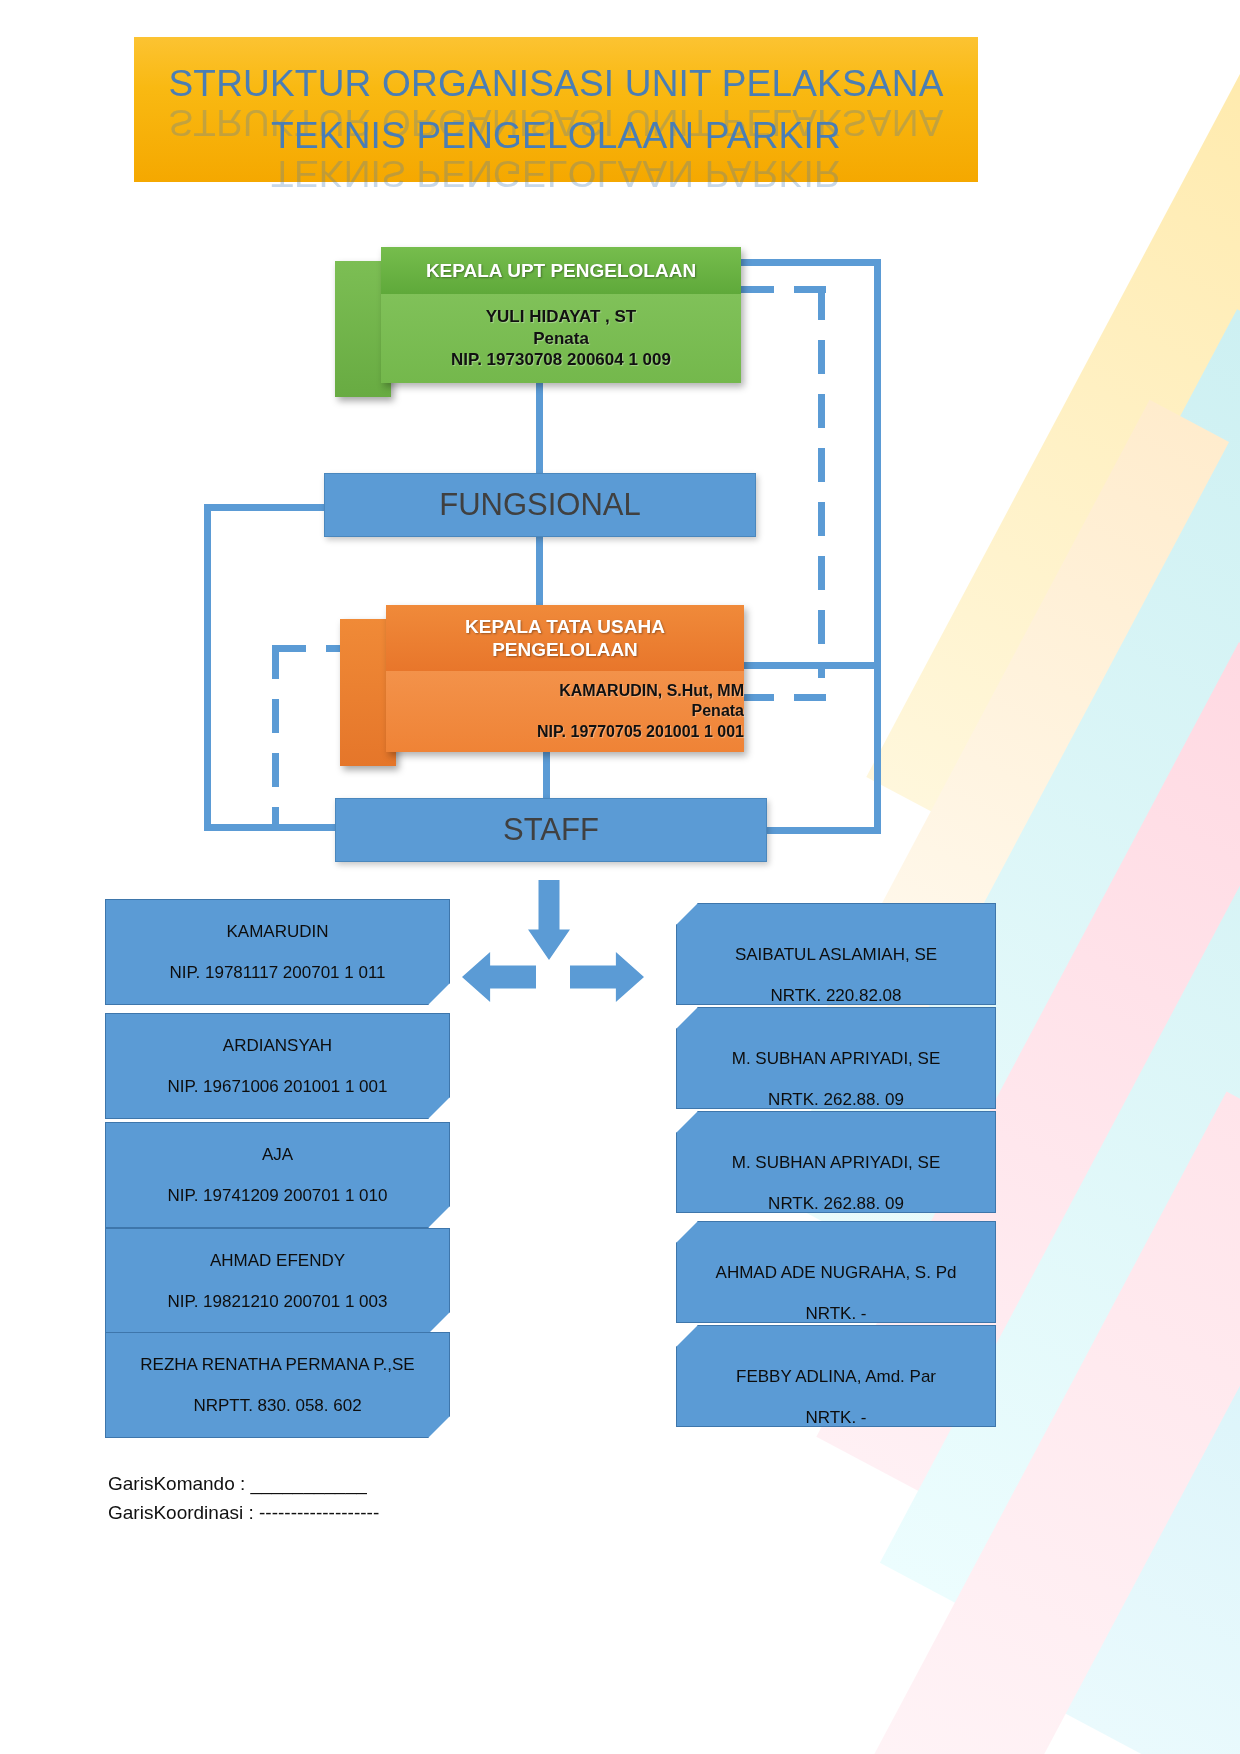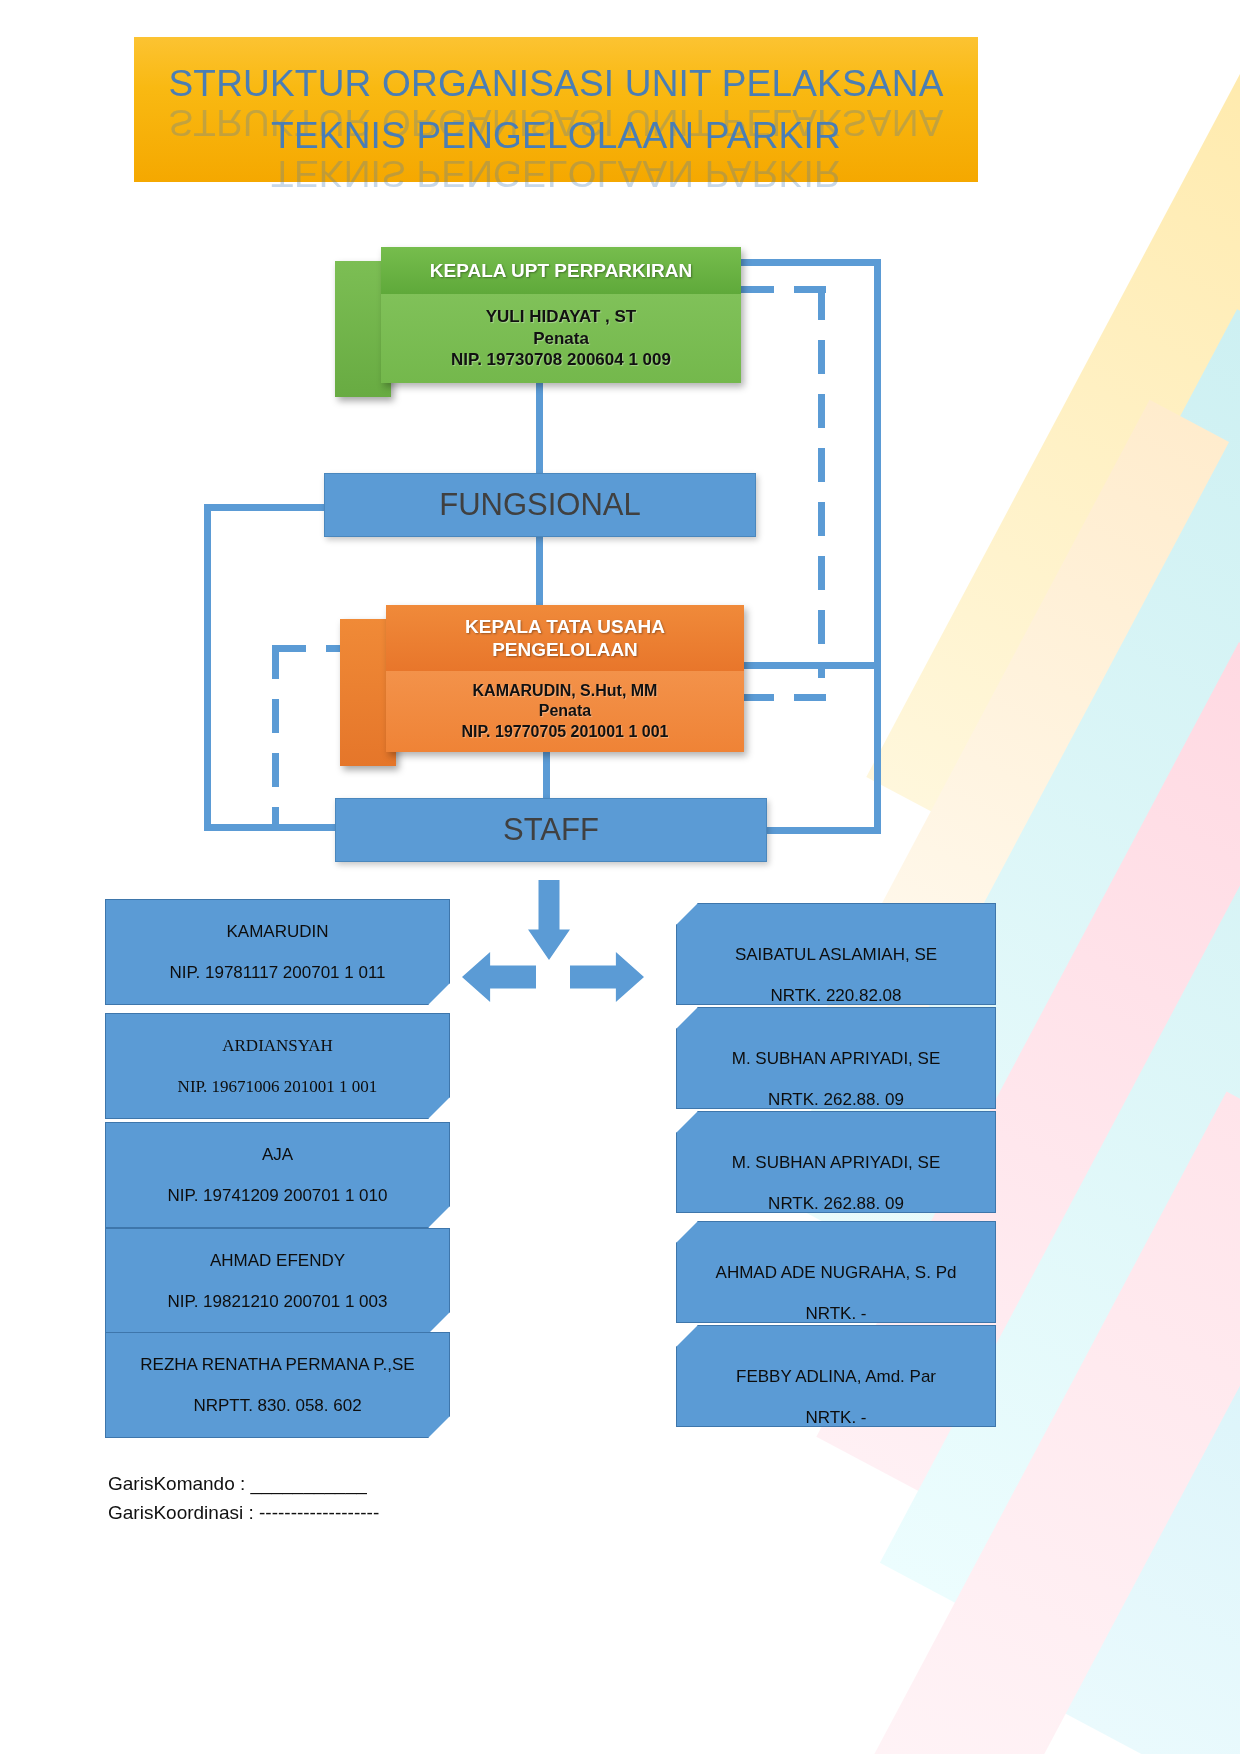--- a/index.html
+++ b/index.html
@@ -77,21 +77,21 @@
   
   #card-kepala-upt{left:335px;top:247px;width:406px;height:136px;}
   #card-kepala-upt .sidebar{background:linear-gradient(180deg,#7cbe54,#68ab42);}
   #card-kepala-upt .hdr{background:linear-gradient(180deg,#76bd4d,#5fa93a);height:47px;font-size:19px;}
   #card-kepala-upt .cnt{background:linear-gradient(180deg,#80c159,#74b84c);font-size:17px;}
 
   
   #card-kepala-tu{left:340px;top:605px;width:404px;height:147px;}
   #card-kepala-tu .sidebar{background:linear-gradient(180deg,#f08a37,#e5762a);}
   #card-kepala-tu .hdr{background:linear-gradient(180deg,#f08a3a,#e8762b);height:66px;font-size:19px;}
-  #card-kepala-tu .cnt{background:linear-gradient(180deg,#f3924a,#ef8336);font-size:16px;}
+  #card-kepala-tu .cnt{background:linear-gradient(180deg,#f3924a,#ef8336);font-size:16px;align-items:flex-end;}
 
   
   .bluebar{
     position:absolute;z-index:6;background:#5b9bd5;border:1px solid #4a87bd;
     display:flex;align-items:center;justify-content:center;
     color:#404040;font-size:31px;font-weight:400;
     box-shadow:2px 3px 6px rgba(0,0,0,.22);
   }
   #bar-fungsional{left:324px;top:473px;width:430px;height:62px;}
   #bar-staff{left:335px;top:798px;width:430px;height:62px;}
@@ -107,21 +107,21 @@
   .staffbox.left{
     left:105px;width:343px;
     clip-path:polygon(0 0, 100% 0, 100% calc(100% - 22px), calc(100% - 22px) 100%, 0 100%);
   }
   .staffbox.right{
     left:676px;width:318px;
     clip-path:polygon(22px 0, 100% 0, 100% 100%, 0 100%, 0 22px);
     justify-content:flex-end;
   }
   #sb-l0{top:899px;height:104px;}
-  #sb-l1{top:1013px;height:104px;font-family:Liberation Serif, serif;}
+  #sb-l1{top:1013px;height:104px;}
   #sb-l2{top:1122px;height:104px;}
   #sb-l3{top:1228px;height:104px;}
   #sb-l4{top:1332px;height:104px;}
   #sb-r0{top:903px;height:100px;}
   #sb-r1{top:1007px;height:100px;}
   #sb-r2{top:1111px;height:100px;}
   #sb-r3{top:1221px;height:100px;}
   #sb-r4{top:1325px;height:100px;}
 
   
@@ -185,21 +185,21 @@
 <div class="dash-v" style="left:818px;top:286px;height:392px;"></div>
 <div class="dash-h" style="left:740px;top:286px;width:86px;"></div>
 <div class="dash-h" style="left:740px;top:694px;width:86px;"></div>
 <div class="dash-v" style="left:272px;top:645px;height:186px;"></div>
 <div class="dash-h" style="left:272px;top:645px;width:76px;"></div>
 <div class="dash-h" style="left:272px;top:824px;width:76px;"></div>
 
 <div class="card" id="card-kepala-upt">
   <div class="sidebar"></div>
   <div class="body">
-    <div class="hdr">KEPALA UPT PERPARKIRAN</div>
+    <div class="hdr">KEPALA UPT PENGELOLAAN</div>
     <div class="cnt">
       <span>YULI HIDAYAT , ST</span>
       <span>Penata</span>
       <span>NIP. 19730708 200604 1 009</span>
     </div>
   </div>
 </div>
 
 <div class="bluebar" id="bar-fungsional">
   <span>FUNGSIONAL</span>

